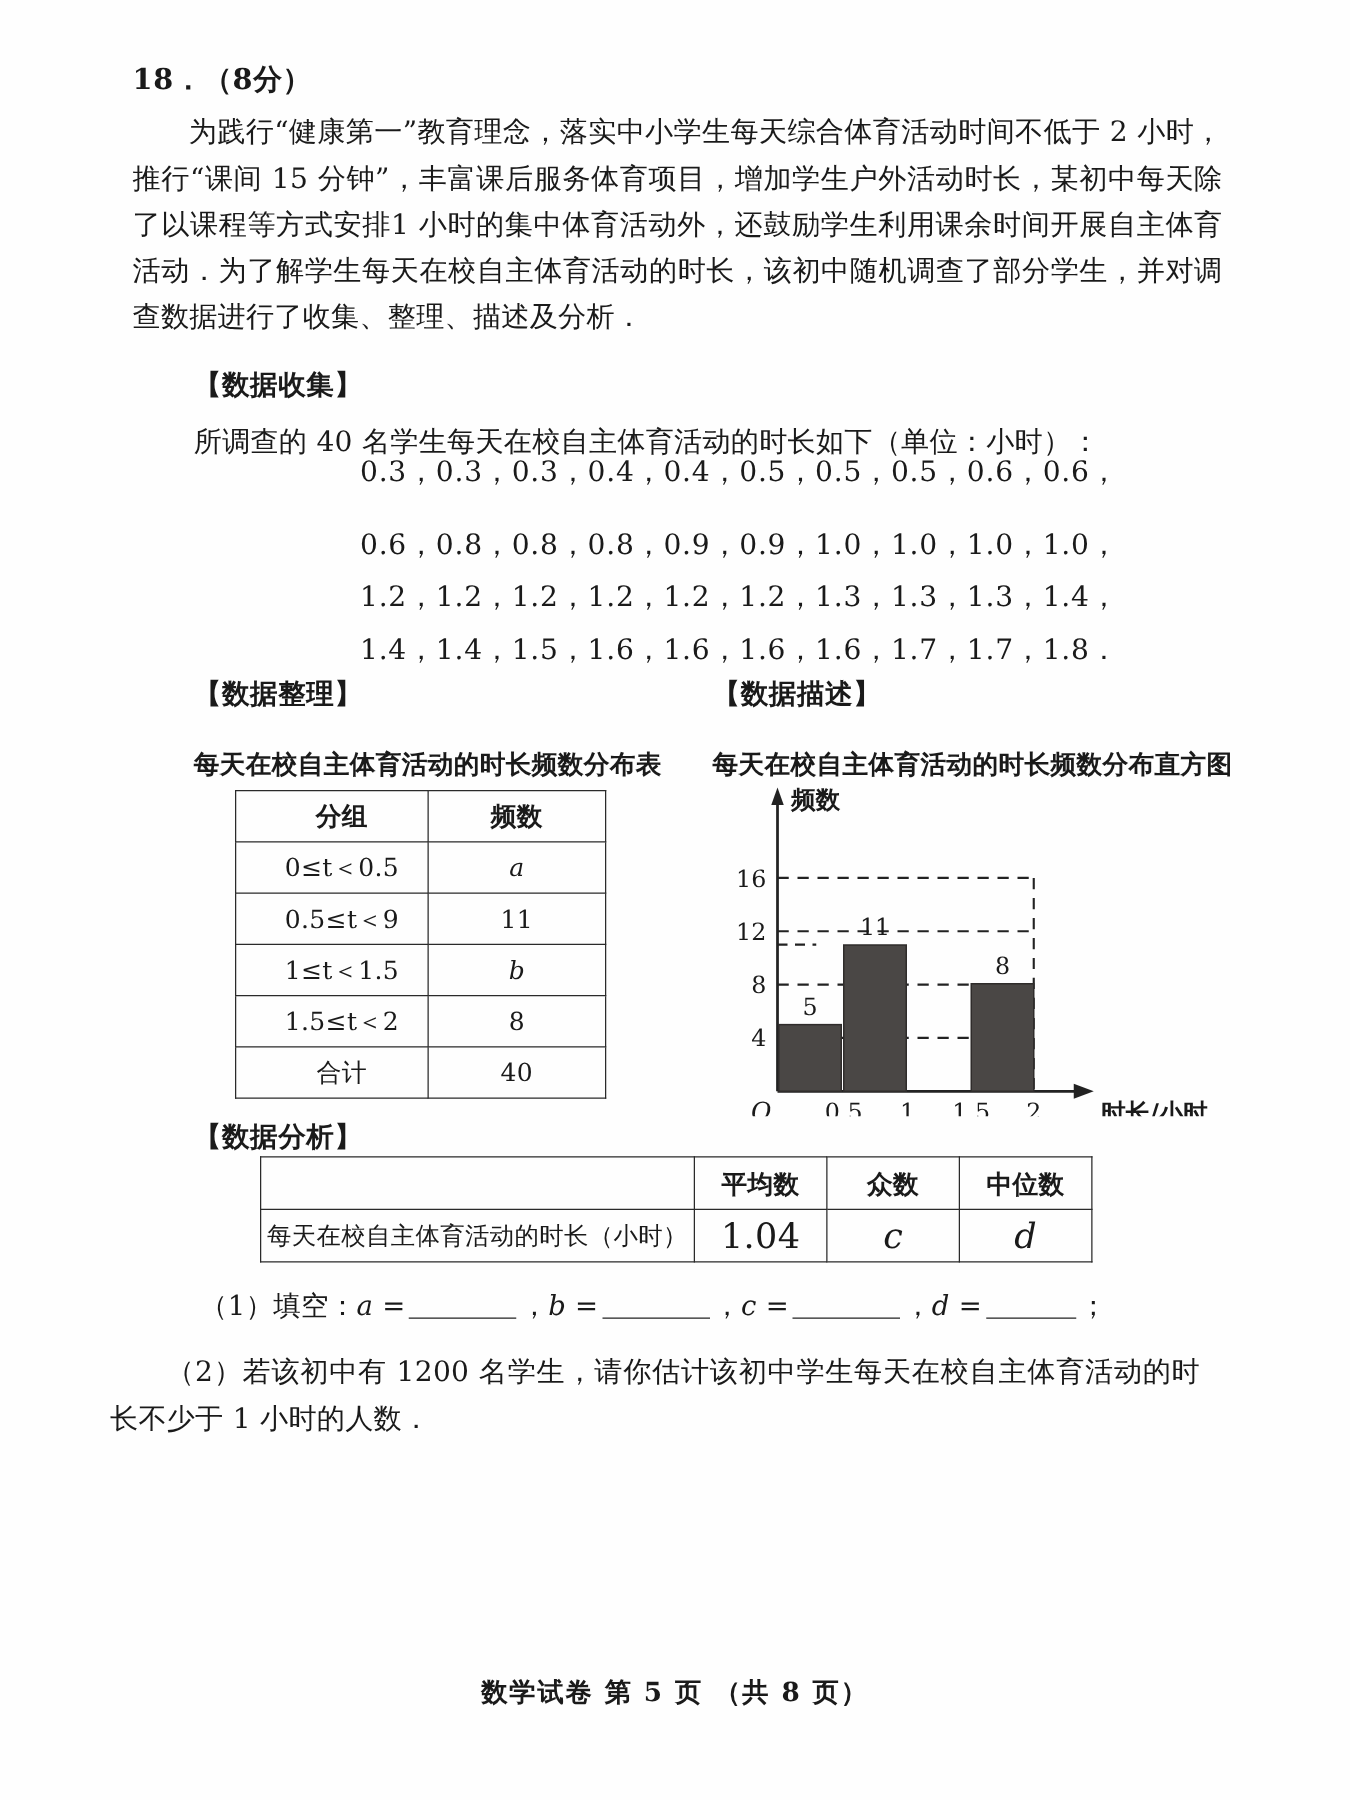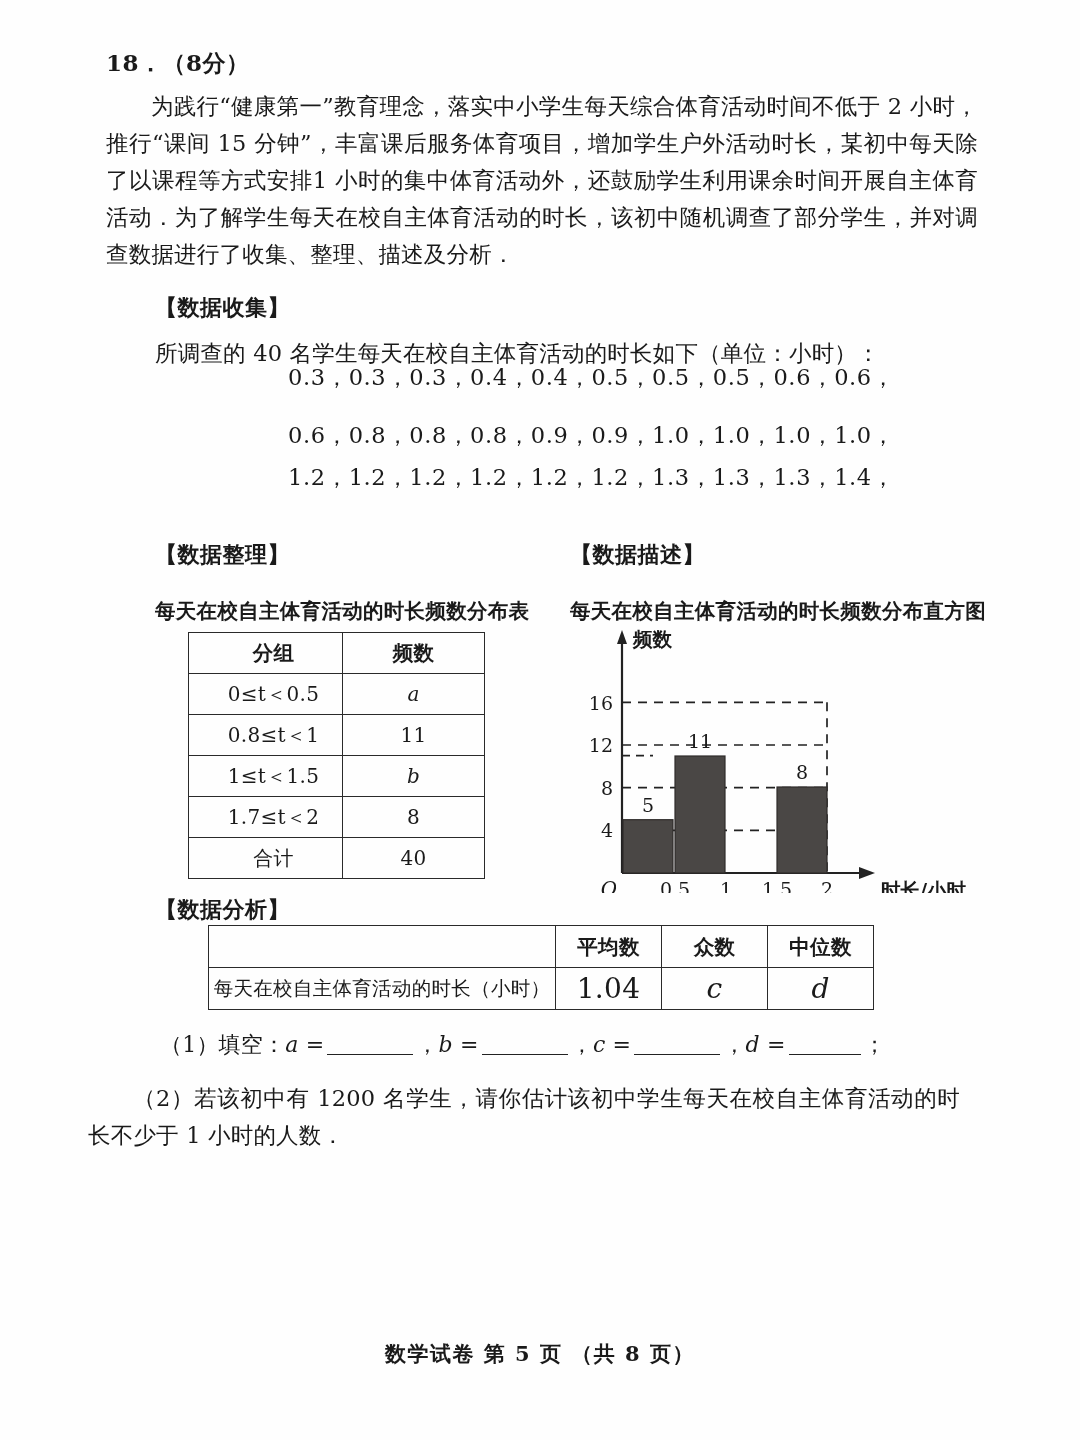--- a/index.html
+++ b/index.html
@@ -148,44 +148,45 @@
   <div class="qnum">18．（8分）</div>
 
   <div class="para indent" style="left:106px; top:88px; width:872px;">为践行“健康第一”教育理念，落实中小学生每天综合体育活动时间不低于 2 小时，推行“课间 15 分钟”，丰富课后服务体育项目，增加学生户外活动时长，某初中每天除了以课程等方式安排1 小时的集中体育活动外，还鼓励学生利用课余时间开展自主体育活动．为了解学生每天在校自主体育活动的时长，该初中随机调查了部分学生，并对调查数据进行了收集、整理、描述及分析．</div>
 
   <div class="section-head" style="left:155px; top:293px;">【数据收集】</div>
   <div class="lead" style="left:155px; top:338px;">所调查的 40 名学生每天在校自主体育活动的时长如下（单位：小时）：</div>
 
   <div class="datarow" style="left:288px; top:362px;">0.3，0.3，0.3，0.4，0.4，0.5，0.5，0.5，0.6，0.6，</div>
   <div class="datarow" style="left:288px; top:420px;">0.6，0.8，0.8，0.8，0.9，0.9，1.0，1.0，1.0，1.0，</div>
   <div class="datarow" style="left:288px; top:462px;">1.2，1.2，1.2，1.2，1.2，1.2，1.3，1.3，1.3，1.4，</div>
+  <div class="datarow" style="left:288px; top:504px;">1.4，1.4，1.5，1.6，1.6，1.6，1.6，1.7，1.7，1.8．</div>
 
   <div class="section-head" style="left:155px; top:540px;">【数据整理】</div>
   <div class="caption" style="left:155px; top:597px;">每天在校自主体育活动的时长频数分布表</div>
 
   <table class="freq-table">
     <tbody>
         <tr>
       <td class="c1 hd">分组</td>
       <td class="c2 hd">频数</td>
     </tr>
     <tr>
       <td class="c1">0≤t＜0.5</td>
       <td class="c2 ital">a</td>
     </tr>
     <tr>
-      <td class="c1">0.8≤t＜1</td>
+      <td class="c1">0.5≤t＜9</td>
       <td class="c2">11</td>
     </tr>
     <tr>
       <td class="c1">1≤t＜1.5</td>
       <td class="c2 ital">b</td>
     </tr>
     <tr>
-      <td class="c1">1.7≤t＜2</td>
+      <td class="c1">1.5≤t＜2</td>
       <td class="c2">8</td>
     </tr>
     <tr>
       <td class="c1">合计</td>
       <td class="c2">40</td>
     </tr>
   </tbody>
     </table>
 
   <div class="section-head" style="left:570px; top:540px;">【数据描述】</div>

